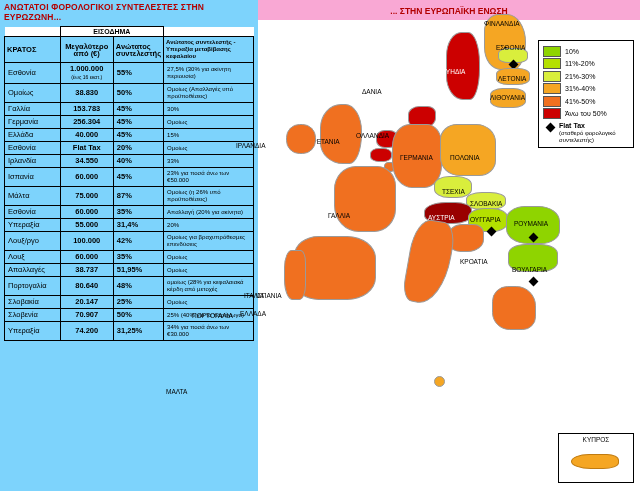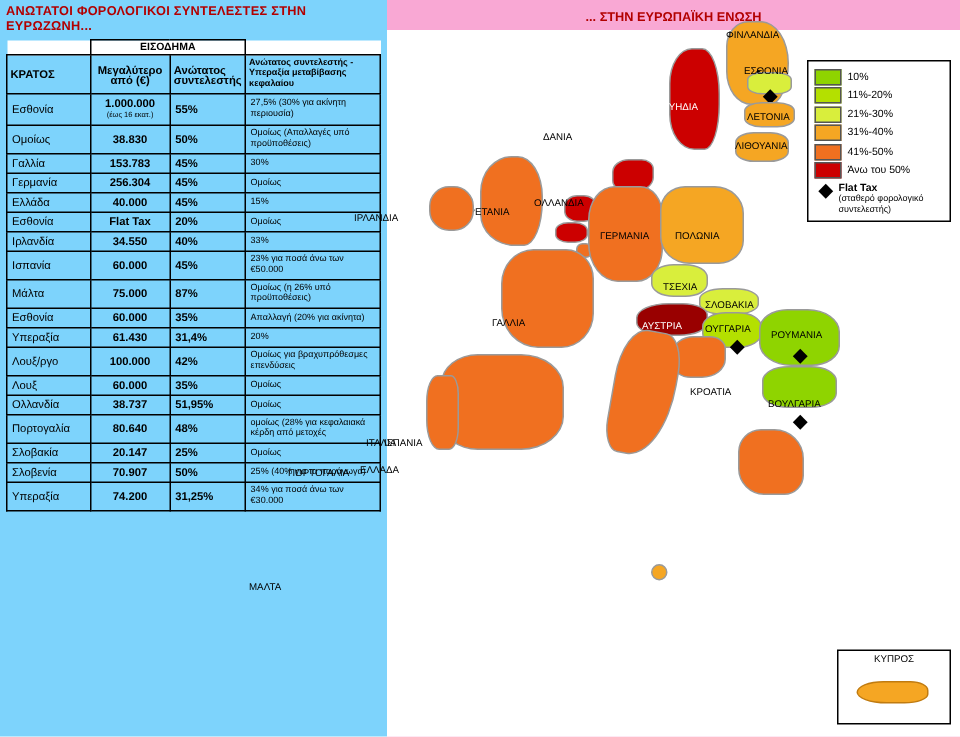--- a/index.html
+++ b/index.html
@@ -174,38 +174,38 @@
             <td class="c-note">Ομοίως (η 26% υπό προϋποθέσεις)</td>
           </tr>
           <tr>
             <td class="c-country">Εσθονία</td>
             <td class="c-income">60.000</td>
             <td class="c-rate">35%</td>
             <td class="c-note">Απαλλαγή (20% για ακίνητα)</td>
           </tr>
           <tr>
             <td class="c-country">Υπεραξία</td>
-            <td class="c-income">61.430</td>
+            <td class="c-income">55.000</td>
             <td class="c-rate">31,4%</td>
             <td class="c-note">20%</td>
           </tr>
           <tr>
             <td class="c-country">Λουξ/ργο</td>
             <td class="c-income">100.000</td>
             <td class="c-rate">42%</td>
             <td class="c-note">Ομοίως για βραχυπρόθεσμες επενδύσεις</td>
           </tr>
           <tr>
             <td class="c-country">Λουξ</td>
             <td class="c-income">60.000</td>
             <td class="c-rate">35%</td>
             <td class="c-note">Ομοίως</td>
           </tr>
           <tr>
-            <td class="c-country">Ολλανδία</td>
+            <td class="c-country">Απαλλαγές</td>
             <td class="c-income">38.737</td>
             <td class="c-rate">51,95%</td>
             <td class="c-note">Ομοίως</td>
           </tr>
           <tr>
             <td class="c-country">Πορτογαλία</td>
             <td class="c-income">80.640</td>
             <td class="c-rate">48%</td>
             <td class="c-note">ομοίως (28% για κεφαλαιακά κέρδη από μετοχές</td>
           </tr>

